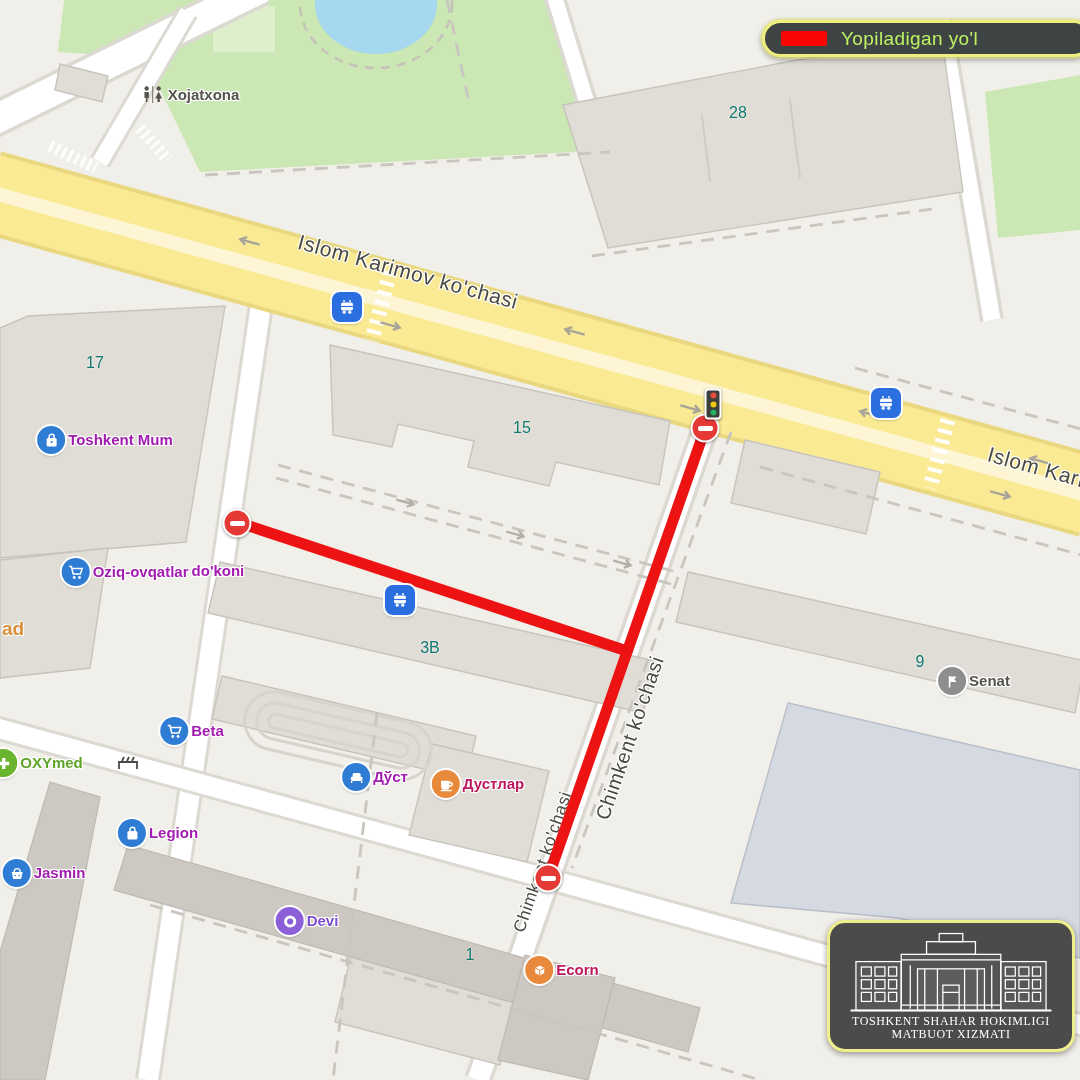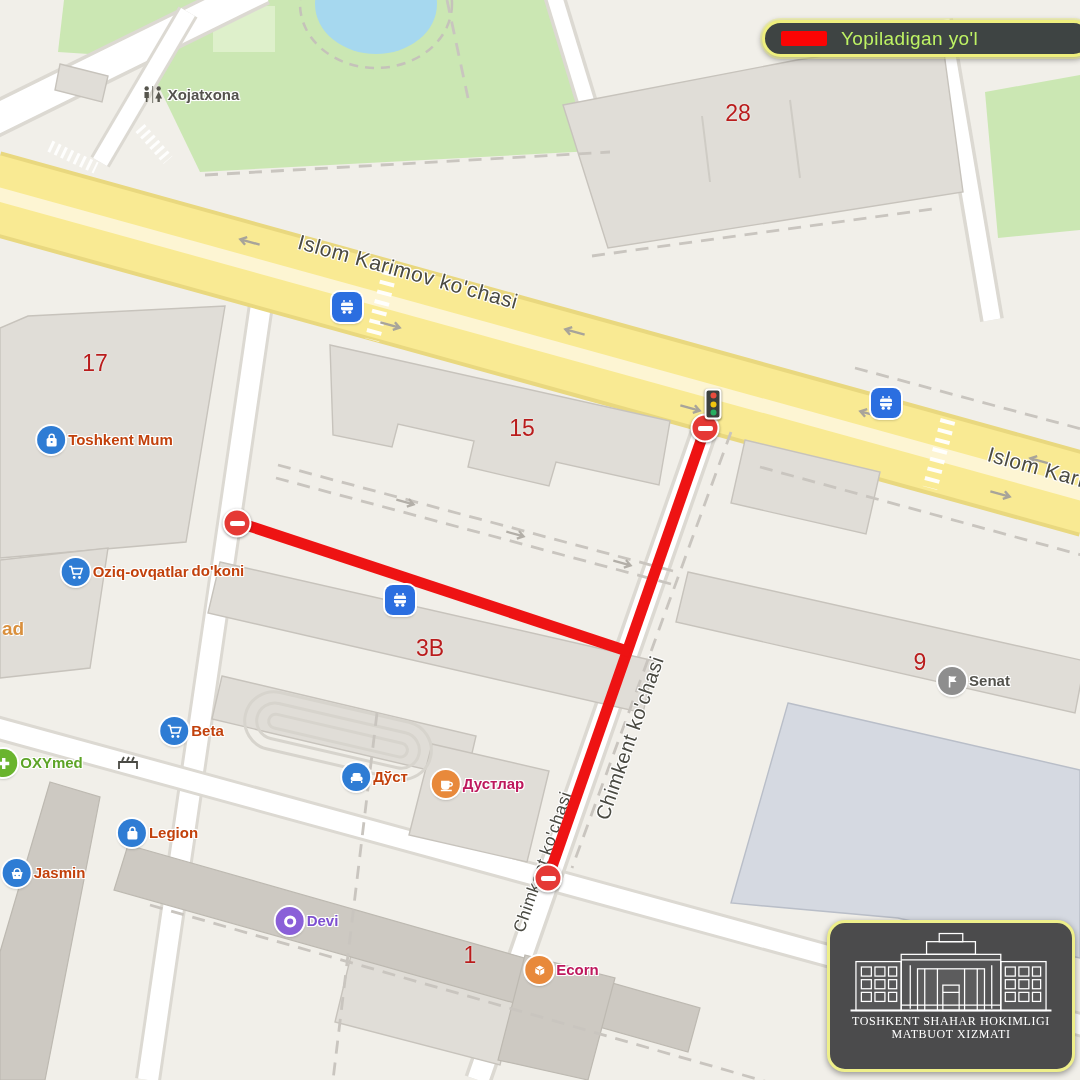--- a/index.html
+++ b/index.html
@@ -4,31 +4,31 @@
 <style>
   html,body{margin:0;padding:0;background:#ddd;}
   #stage{position:relative;width:1080px;height:1080px;overflow:hidden;background:#f1efe9;
          font-family:"Liberation Sans",sans-serif;}
   #stage svg.layer{position:absolute;left:0;top:0;}
   
   .rlabel{position:absolute;white-space:nowrap;color:#4a4a42;font-size:20px;letter-spacing:.6px;
           text-shadow:0 0 2px #fff,0 0 2px #fff,1px 1px 0 #fff,-1px -1px 0 #fff,1px -1px 0 #fff,-1px 1px 0 #fff;}
   .center{transform:translate(-50%,-50%);}
   
-  .bnum{position:absolute;transform:translate(-50%,-50%);color:#b91c1c;font-size:23px;
+  .bnum{position:absolute;transform:translate(-50%,-50%);color:#0f766e;font-size:16px;
         text-shadow:0 0 2px #fff;}
   
   .poi{position:absolute;display:flex;flex-direction:row;align-items:center;gap:3px;
        transform:translate(-50%,-14px);}
   .poi .ic{width:28px;height:28px;border-radius:50%;display:flex;align-items:center;justify-content:center;
            box-shadow:0 0 0 2px #fff,0 2px 3px rgba(0,0,0,.3);}
   .poi .ic.bare{box-shadow:none;border-radius:0;width:auto;height:auto;}
   .poi .lb{font-size:15px;font-weight:bold;white-space:nowrap;line-height:16px;text-align:center;
            text-shadow:0 0 2px #fff,0 0 2px #fff,1px 1px 0 #fff,-1px -1px 0 #fff,1px -1px 0 #fff,-1px 1px 0 #fff;}
-  .c-blue{background:#2e7cd4;} .t-blue{color:#c2410c;}
+  .c-blue{background:#2e7cd4;} .t-blue{color:#a21caf;}
   .c-teal{background:#2aa390;} .t-teal{color:#279384;}
   .c-green{background:#6ab42e;} .t-green{color:#5da427;}
   .c-orange{background:#e8893b;} .t-orange{color:#be185d;}
   .c-purple{background:#8a5fd8;} .t-purple{color:#7d4fd0;}
   .c-gray{background:#8e8e8e;} .t-dark{color:#54534d;}
   
   .noentry{position:absolute;width:25px;height:25px;border-radius:50%;background:#e53935;
            border:2px solid #fff;box-shadow:0 1px 3px rgba(0,0,0,.4);transform:translate(-50%,-50%);}
   .noentry::after{content:"";position:absolute;left:50%;top:50%;width:15px;height:5px;border-radius:2px;
            background:#fff;transform:translate(-50%,-50%);}
@@ -40,21 +40,21 @@
            transform:translate(-50%,-50%);display:flex;align-items:center;justify-content:center;
            box-shadow:0 0 0 2px #fff,0 2px 3px rgba(0,0,0,.3);}
   .barrier{position:absolute;transform:translate(-50%,-50%);}
   
   .legend{position:absolute;left:762px;top:20px;width:330px;height:37px;background:#3e4443;
           border:3px solid #eeef7d;border-radius:19px;display:flex;align-items:center;gap:14px;
           padding-left:16px;box-sizing:border-box;box-shadow:0 0 0 2px rgba(238,239,125,.45),0 2px 6px rgba(0,0,0,.45);}
   .legend .bar{width:46px;height:15px;background:#fb0404;border-radius:2px;flex:0 0 auto;}
   .legend .txt{color:#bef264;font-size:19px;font-weight:normal;letter-spacing:.4px;}
   
-  .badge{position:absolute;left:827px;top:920px;width:248px;height:152px;background:#4b4b4c;
+  .badge{position:absolute;left:827px;top:920px;width:248px;height:132px;background:#4b4b4c;
          border:3px solid #eeef8a;border-radius:18px;box-sizing:border-box;display:flex;flex-direction:column;
          align-items:center;justify-content:flex-start;padding-top:6px;box-shadow:0 2px 6px rgba(0,0,0,.4);}
   .badge .bl{color:#fff;font-family:"Liberation Serif",serif;font-size:12px;letter-spacing:.6px;
              line-height:13px;text-align:center;}
   .cutoff{position:absolute;left:2px;top:618px;color:#d98f3c;font-size:19px;font-weight:bold;
           text-shadow:0 0 2px #fff,1px 1px 0 #fff,-1px -1px 0 #fff;}
 </style>
 </head>
 <body>
 

